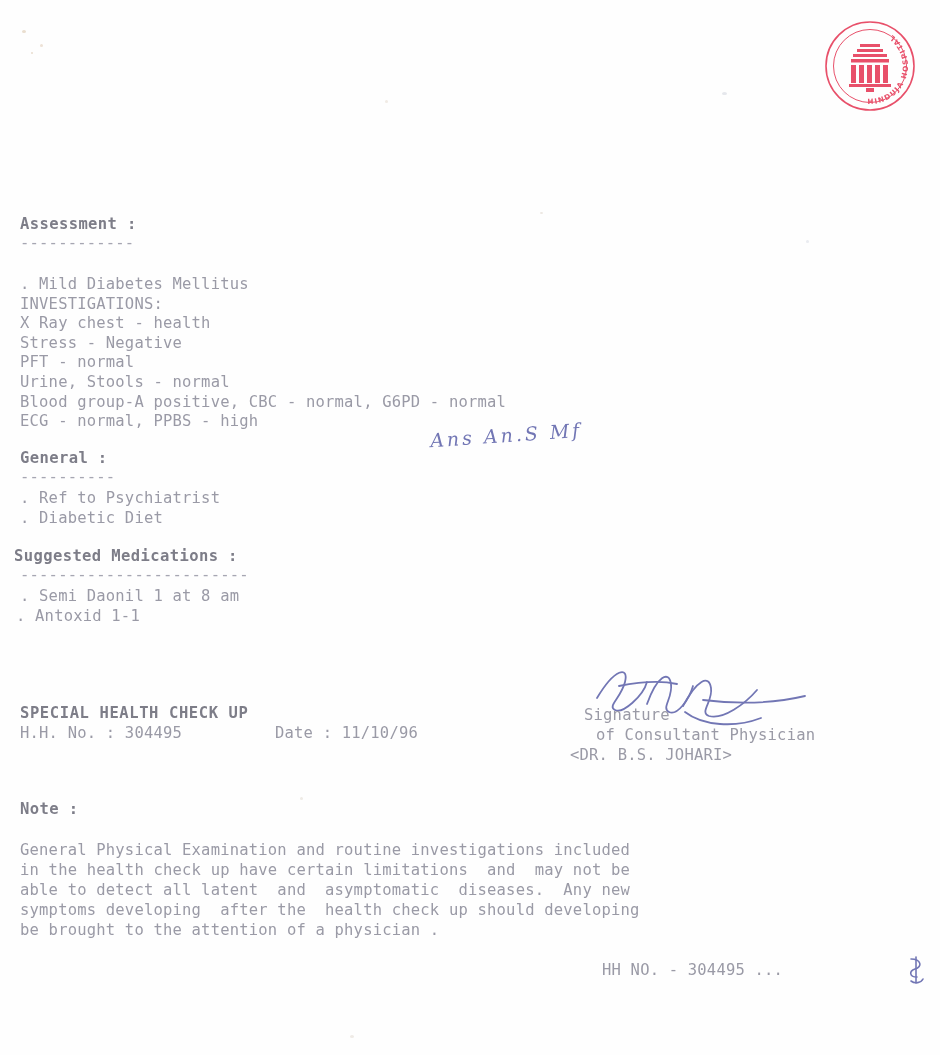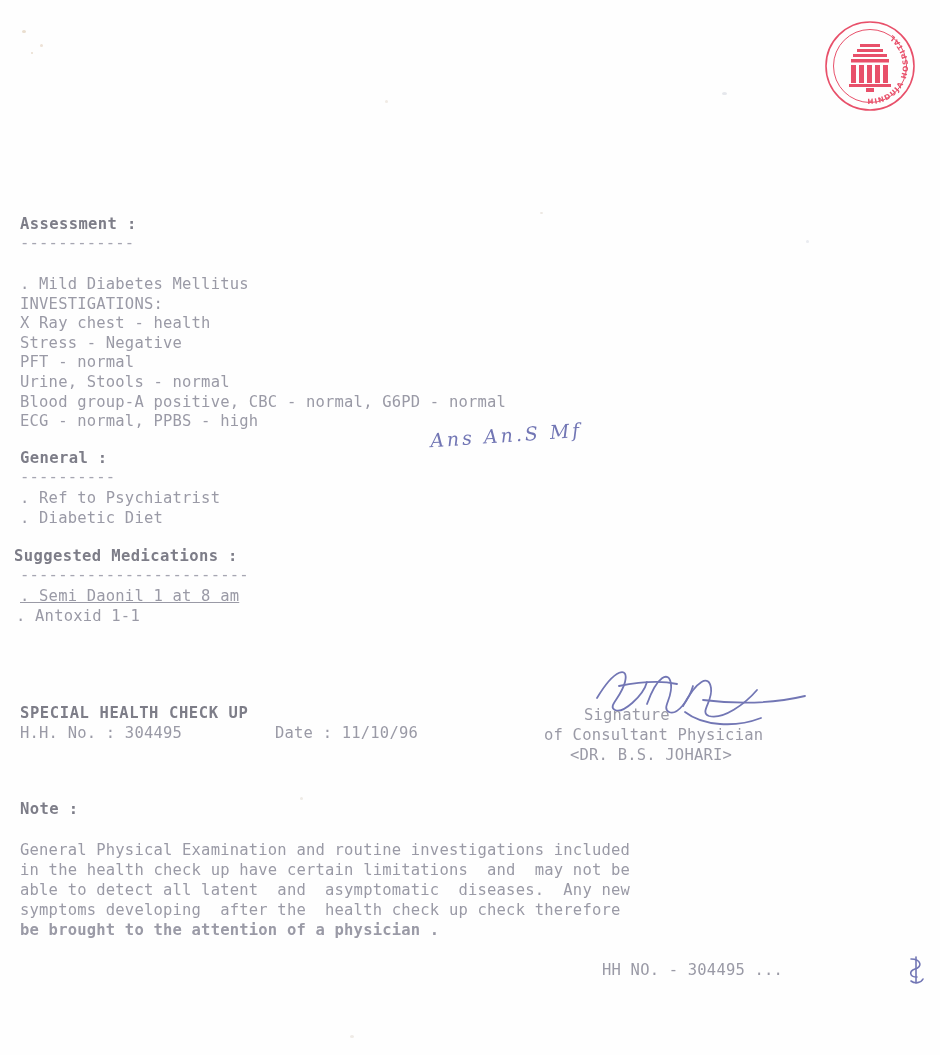--- a/index.html
+++ b/index.html
@@ -159,50 +159,50 @@
 
   <div class="hand hand-note">Ans An.S Mf</div>
 
   <div class="heading dark" style="left:20px; top:449px;">General :</div>
   <div class="dashes" style="left:20px; top:470px;">----------</div>
   <div class="doc-text" style="left:20px; top:488px;">. Ref to Psychiatrist</div>
   <div class="doc-text" style="left:20px; top:508px;">. Diabetic Diet</div>
 
   <div class="heading dark" style="left:8px; top:547px;margin-left:6px;">Suggested Medications :</div>
   <div class="dashes" style="left:20px; top:568px;">------------------------</div>
-  <div class="doc-text" style="left:20px; top:586px;text-decoration:underline;">. Semi Daonil 1 at 8 am</div>
+  <div class="doc-text" style="left:20px; top:586px;">. Semi Daonil 1 at 8 am</div>
   <div class="doc-text" style="left:16px; top:606px;">. Antoxid 1-1</div>
 
   <div class="heading dark" style="left:20px; top:704px; letter-spacing:.6px;">SPECIAL HEALTH CHECK UP</div>
   <div class="doc-text" style="left:20px; top:723px;">H.H. No. : 304495</div>
   <div class="doc-text" style="left:275px; top:723px;">Date : 11/10/96</div>
 
   <div class="sig">
     <svg width="240" height="70" viewBox="0 0 240 70" xmlns="http://www.w3.org/2000/svg">
       <g fill="none" stroke="#5a5fa8" stroke-width="1.8" stroke-linecap="round" opacity=".85">
         <path d="M12,38 C30,8 44,6 40,22 C36,38 22,46 30,50 C38,54 58,36 62,22"></path>
         <path d="M34,26 C54,22 74,20 92,24"></path>
         <path d="M62,44 C72,16 84,10 86,24 C88,38 76,48 84,52 C92,56 104,40 108,26"></path>
         <path d="M98,46 C112,20 124,14 126,28 C128,42 114,52 124,56 C138,60 160,44 172,30"></path>
         <path d="M118,40 C150,44 186,44 220,36"></path>
         <path d="M100,52 C118,66 150,68 176,58"></path>
       </g>
     </svg>
   </div>
 
   <div class="doc-text" style="left:570px; top:705px;margin-left:14px;">Signature</div>
-  <div class="doc-text" style="left:544px; top:725px;">of Consultant Physician</div>
+  <div class="doc-text" style="left:596px; top:725px;">of Consultant Physician</div>
   <div class="doc-text" style="left:570px; top:745px;">&lt;DR. B.S. JOHARI&gt;</div>
 
   <div class="heading dark" style="left:20px; top:800px;">Note :</div>
   <div class="doc-text" style="left:20px; top:840px;">General Physical Examination and routine investigations included</div>
   <div class="doc-text" style="left:20px; top:880px;">able to detect all latent  and  asymptomatic  diseases.  Any new</div>
   <div class="doc-text" style="left:20px; top:860px;">in the health check up have certain limitations  and  may not be</div>
-  <div class="doc-text" style="left:20px; top:900px;">symptoms developing  after the  health check up check therefore</div>
-  <div class="doc-text" style="left:20px; top:920px;font-weight:bold;">be brought to the attention of a physician .</div>
+  <div class="doc-text" style="left:20px; top:900px;">symptoms developing  after the  health check up should developing</div>
+  <div class="doc-text" style="left:20px; top:920px;">be brought to the attention of a physician .</div>
 
   <div class="doc-text" style="left:602px; top:960px;text-align:right;">HH NO. - 304495 ...</div>
 
   <div class="sig-end">
     <svg width="26" height="30" viewBox="0 0 26 30" xmlns="http://www.w3.org/2000/svg">
       <g fill="none" stroke="#5a5fa8" stroke-width="1.6" stroke-linecap="round" opacity=".85">
         <path d="M6,4 C16,4 18,12 10,14 C4,16 4,22 12,22"></path>
         <path d="M11,2 L11,28"></path>
         <path d="M6,26 C10,29 16,28 18,24"></path>
       </g>

